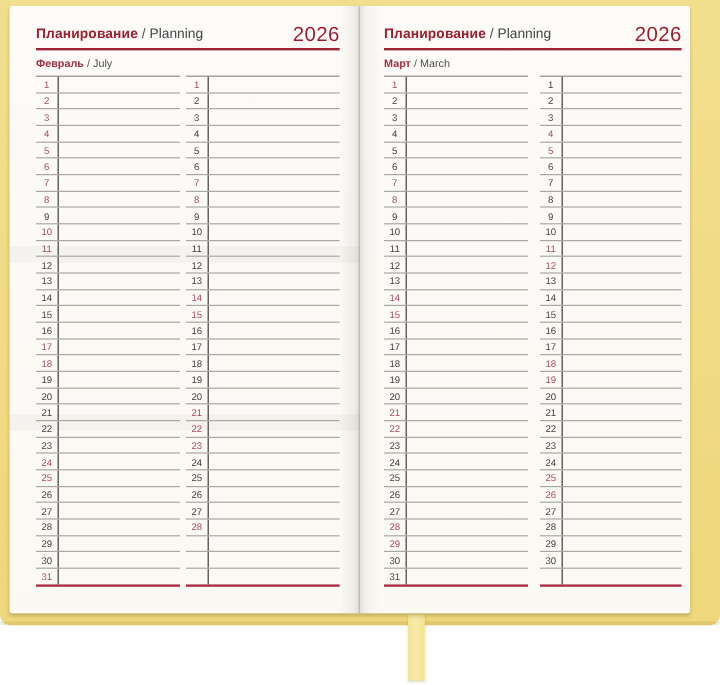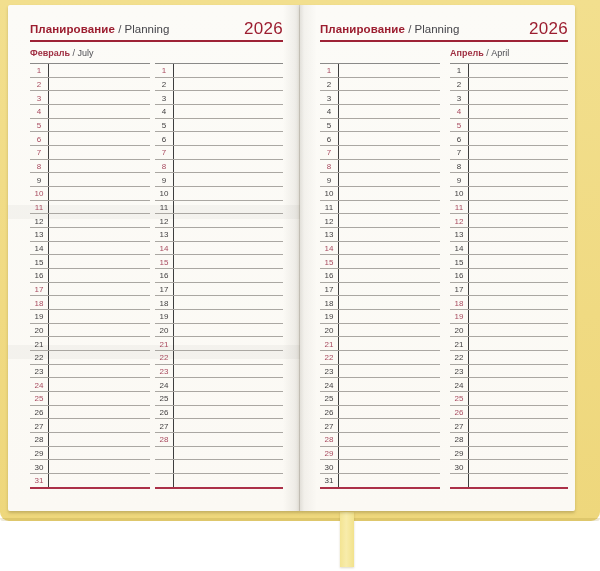--- a/index.html
+++ b/index.html
@@ -359,20 +359,23 @@
       <div class="header-line">
         <div>
           <span class="title-ru">Планирование</span><span class="title-sep"> / </span><span class="title-en">Planning</span>
         </div>
         <div class="header-year">2026</div>
       </div>
       <div class="header-rule"></div>
     </header>
 
     <section class="month-col col-mar">
+      <div class="month-title">
+        <span class="month-ru">Март</span><span class="month-sep"> / </span><span class="month-en">March</span>
+      </div>
       <div class="grid">
           <div class="day-row">
             <span class="day-num red">1</span>
             <span class="day-line"></span>
           </div>
           <div class="day-row">
             <span class="day-num">2</span>
             <span class="day-line"></span>
           </div>
           <div class="day-row">
@@ -488,23 +491,20 @@
             <span class="day-line"></span>
           </div>
           <div class="day-row">
             <span class="day-num">31</span>
             <span class="day-line"></span>
           </div>
         </div>
     </section>
 
     <section class="month-col col-apr">
-      <div class="month-title">
-        <span class="month-ru">Апрель</span><span class="month-sep"> / </span><span class="month-en">April</span>
-      </div>
       <div class="grid">
           <div class="day-row">
             <span class="day-num">1</span>
             <span class="day-line"></span>
           </div>
           <div class="day-row">
             <span class="day-num">2</span>
             <span class="day-line"></span>
           </div>
           <div class="day-row">

